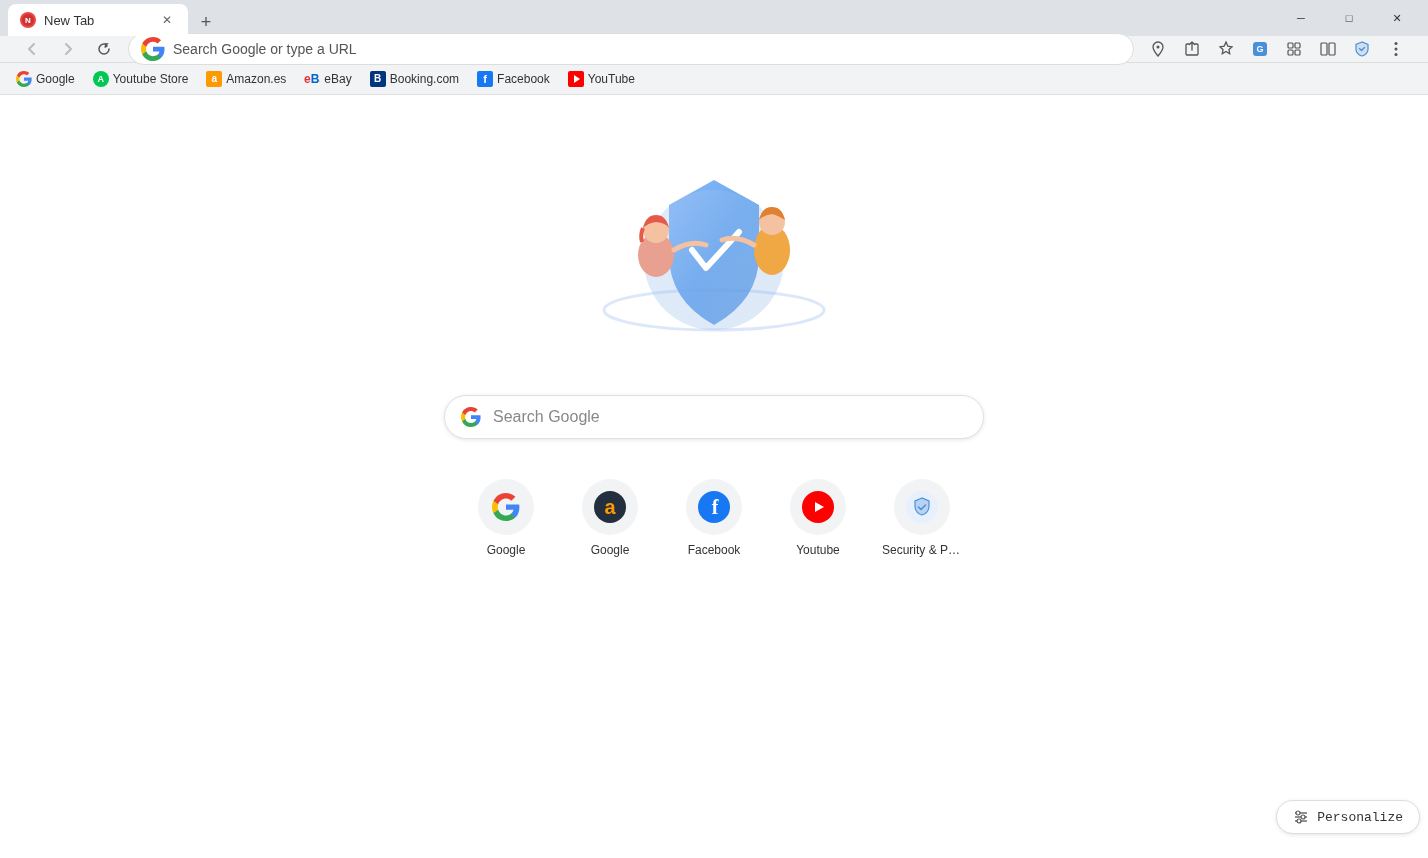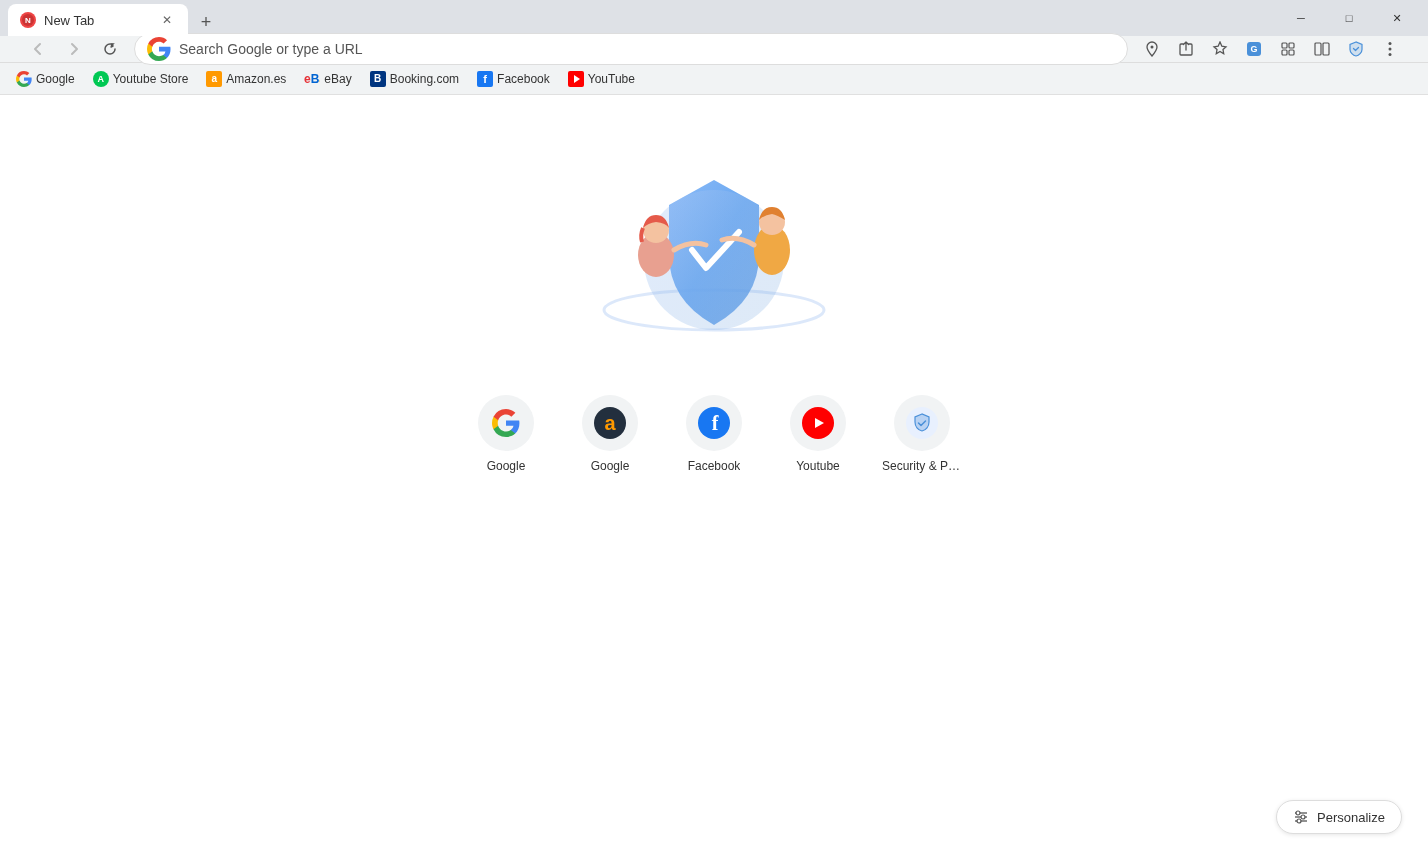--- a/index.html
+++ b/index.html
@@ -70,21 +70,21 @@
       color: #333;
       cursor: pointer;
     }
 
     
     .nav-bar {
       background: #f1f3f4;
       height: 27px;
       display: flex;
       align-items: center;
-      padding: 0 22px;
+      padding: 0 16px;
       gap: 4px;
       border-bottom: 1px solid #ddd;
     }
     .nav-btn {
       width: 32px; height: 32px;
       border-radius: 50%;
       display: flex; align-items: center; justify-content: center;
       color: #555;
       cursor: pointer;
       font-size: 16px;
@@ -209,32 +209,33 @@
       max-width: 80px;
       overflow: hidden;
       text-overflow: ellipsis;
       white-space: nowrap;
     }
 
     
     .personalize-btn {
       position: fixed;
       bottom: 24px;
-      right: 26px;
+      right: 8px;
       background: #fff;
       border: 1px solid #ddd;
       border-radius: 20px;
       padding: 8px 16px;
       display: flex;
       align-items: center;
       gap: 8px;
       font-size: 13px;
       color: #333;
       cursor: pointer;
       box-shadow: 0 1px 4px rgba(0,0,0,0.1);
+      font-family: Liberation Mono, monospace;
     }
   </style>
 </head>
 <body>
 
 <div class="title-bar">
   <div class="tab-strip">
     <div class="tab">
       <div class="tab-favicon">
         <svg width="12" height="12" viewBox="0 0 12 12">
@@ -444,20 +445,31 @@
 
         <circle cx="0" cy="12" r="13" fill="#f4c2a0"></circle>
 
         <path d="M-13 10 Q-10 -3 0 -3 Q10 -3 13 10 Q5 5 0 4 Q-8 5 -13 10z" fill="#e08030"></path>
 
         <path d="M-18 35 Q-35 25 -50 30" stroke="#f4c2a0" stroke-width="5" fill="none" stroke-linecap="round"></path>
       </g>
     </svg>
   </div>
 
+  <div class="search-container">
+    <div class="search-bar">
+      <svg width="20" height="20" viewBox="0 0 18 18">
+        <path d="M17.64 9.2c0-.637-.057-1.251-.164-1.84H9v3.481h4.844a4.14 4.14 0 0 1-1.796 2.716v2.259h2.908C16.658 14.251 17.64 11.943 17.64 9.2z" fill="#4285F4"></path>
+        <path d="M9 18c2.43 0 4.467-.806 5.956-2.184l-2.908-2.259c-.806.54-1.837.86-3.048.86-2.344 0-4.328-1.584-5.036-3.711H.957v2.332A8.997 8.997 0 0 0 9 18z" fill="#34A853"></path>
+        <path d="M3.964 10.706A5.41 5.41 0 0 1 3.682 9c0-.593.102-1.17.282-1.706V4.962H.957A8.996 8.996 0 0 0 0 9c0 1.452.348 2.827.957 4.038l3.007-2.332z" fill="#FBBC05"></path>
+        <path d="M9 3.58c1.321 0 2.508.454 3.44 1.345l2.582-2.58C13.463.891 11.426 0 9 0A8.997 8.997 0 0 0 .957 4.962L3.964 7.294C4.672 5.163 6.656 3.58 9 3.58z" fill="#EA4335"></path>
+      </svg>
+      <span style="color:#888;">Search Google</span>
+    </div>
+  </div>
 
   <div class="shortcuts-grid">
 
     <div class="shortcut-item">
       <div class="shortcut-icon-circle">
         <svg width="28" height="28" viewBox="0 0 18 18">
           <path d="M17.64 9.2c0-.637-.057-1.251-.164-1.84H9v3.481h4.844a4.14 4.14 0 0 1-1.796 2.716v2.259h2.908C16.658 14.251 17.64 11.943 17.64 9.2z" fill="#4285F4"></path>
           <path d="M9 18c2.43 0 4.467-.806 5.956-2.184l-2.908-2.259c-.806.54-1.837.86-3.048.86-2.344 0-4.328-1.584-5.036-3.711H.957v2.332A8.997 8.997 0 0 0 9 18z" fill="#34A853"></path>
           <path d="M3.964 10.706A5.41 5.41 0 0 1 3.682 9c0-.593.102-1.17.282-1.706V4.962H.957A8.996 8.996 0 0 0 0 9c0 1.452.348 2.827.957 4.038l3.007-2.332z" fill="#FBBC05"></path>
           <path d="M9 3.58c1.321 0 2.508.454 3.44 1.345l2.582-2.58C13.463.891 11.426 0 9 0A8.997 8.997 0 0 0 .957 4.962L3.964 7.294C4.672 5.163 6.656 3.58 9 3.58z" fill="#EA4335"></path>

